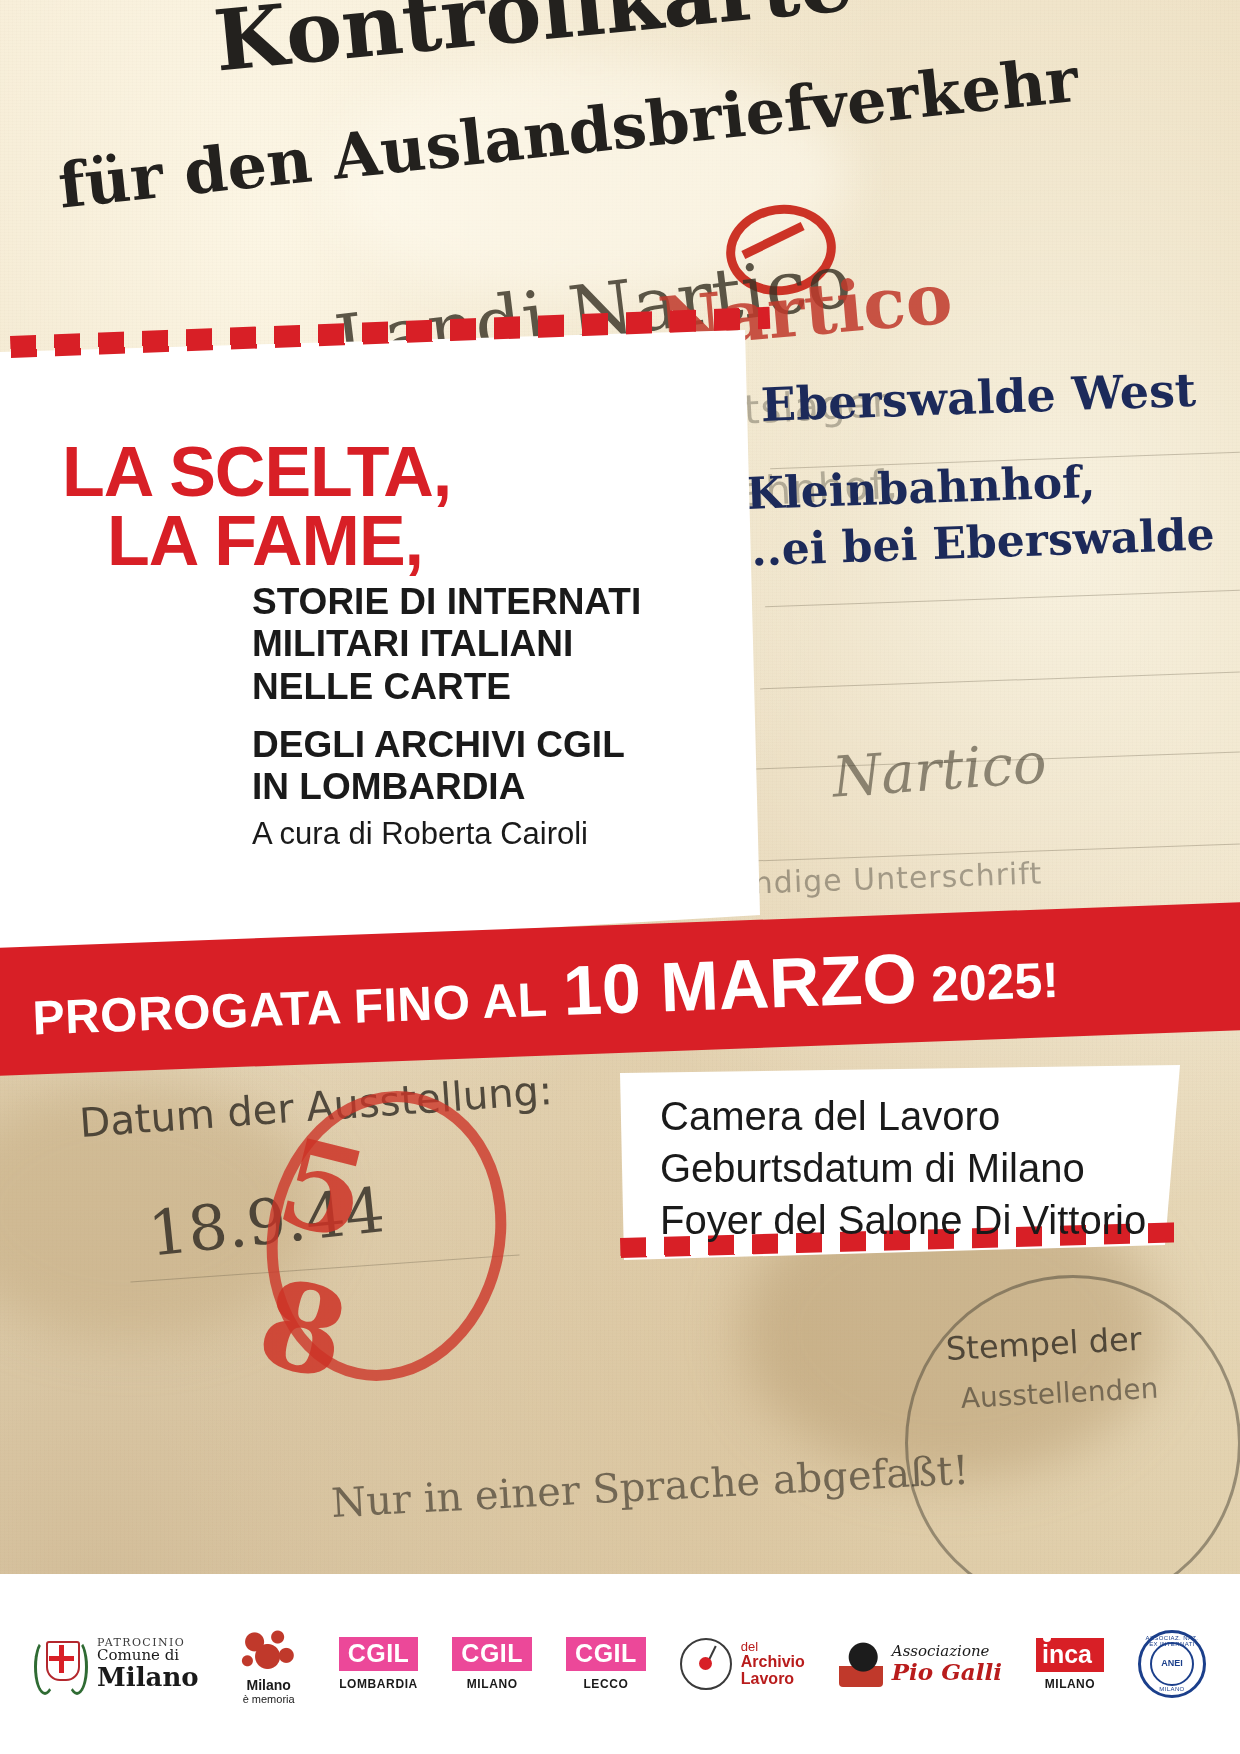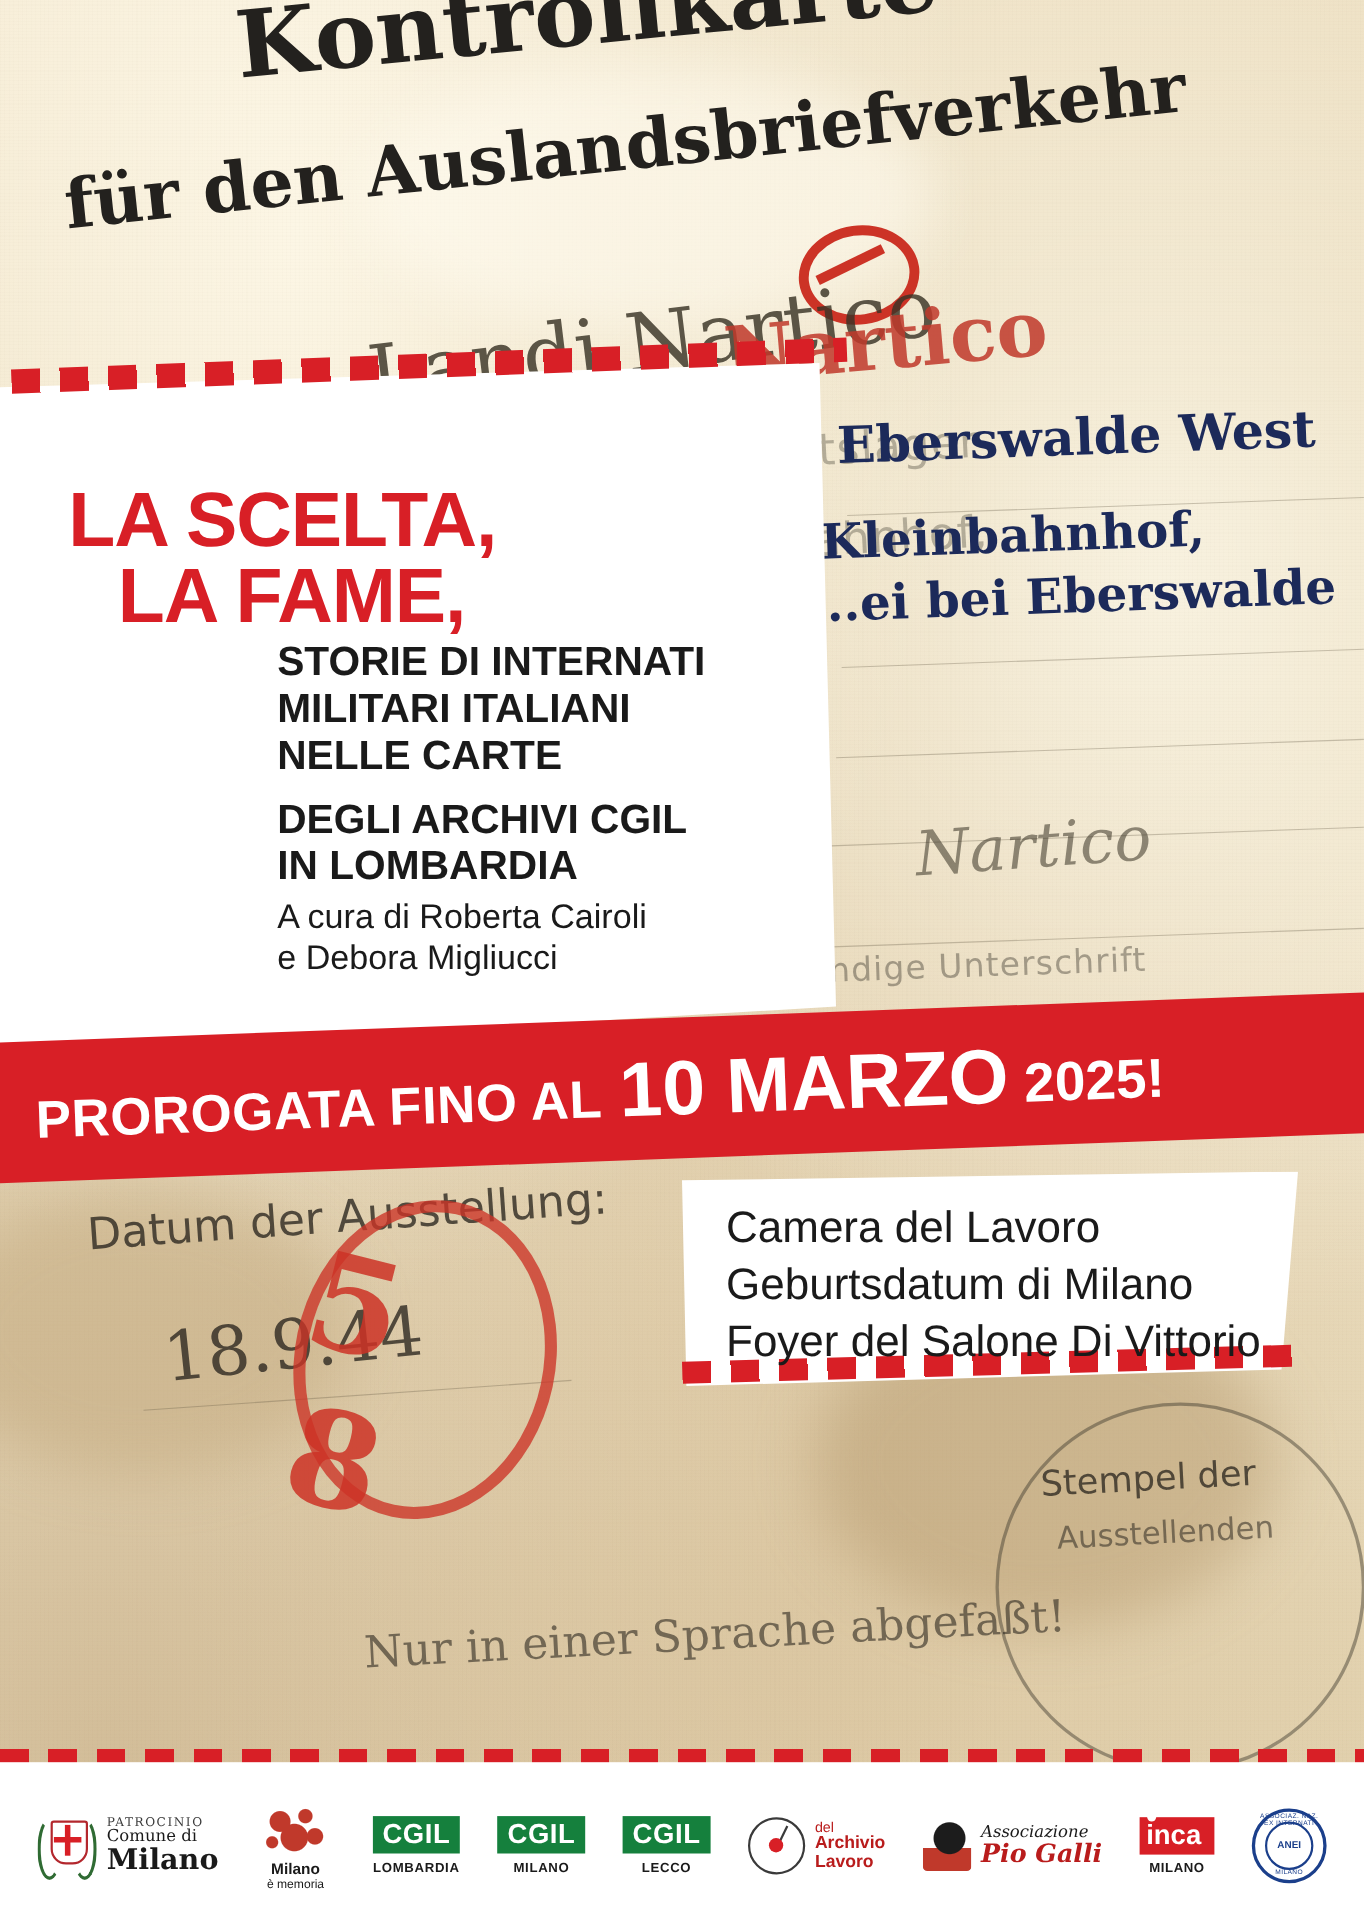--- a/index.html
+++ b/index.html
@@ -192,21 +192,21 @@
     font-size: 40px;
     line-height: 1.30;
   }
 
   
   .logo-strip {
     position: absolute;
     left: 0;
     bottom: 0;
     width: 1240px;
-    height: 152px;
+    height: 180px;
     background: #ffffff;
   }
   .logo-dash {
     position: absolute;
     left: 0;
     bottom: 150px;
     width: 1240px;
     height: 14px;
     background: repeating-linear-gradient(
       to right,
@@ -271,21 +271,21 @@
       radial-gradient(circle at 62% 26%, #c0392b 0 6px, rgba(0,0,0,0) 7px),
       radial-gradient(circle at 48% 62%, #c0392b 0 12px, rgba(0,0,0,0) 13px),
       radial-gradient(circle at 74% 60%, #c0392b 0 7px, rgba(0,0,0,0) 8px),
       radial-gradient(circle at 20% 70%, #c0392b 0 5px, rgba(0,0,0,0) 6px);
   }
   .memoria-t1 { font-size: 14px; font-weight: bold; color: #1a1a1a; }
   .memoria-t2 { font-size: 11px; color: #1a1a1a; }
 
   .cgil-box { text-align: center; }
   .cgil-red {
-    background: #15803d;
+    background: #ec4899;
     color: #ffffff;
     font-weight: bold;
     font-size: 25px;
     padding: 4px 9px 5px;
     letter-spacing: 0.5px;
     line-height: 1;
     display: block;
   }
   .cgil-sub {
     font-size: 12px;
@@ -457,21 +457,20 @@
     <div class="title">LA SCELTA,</div>
     <div class="title" style="margin-left:45px;">LA FAME,</div>
 
     <div class="subtitle">STORIE DI INTERNATI</div>
     <div class="subtitle" style="margin-top:0;">MILITARI ITALIANI</div>
     <div class="subtitle" style="margin-top:0;">NELLE CARTE</div>
     <div class="subtitle" style="margin-top:16px;">DEGLI ARCHIVI CGIL</div>
     <div class="subtitle" style="margin-top:0;">IN LOMBARDIA</div>
 
     <div class="curator">A cura di Roberta Cairoli</div>
-    <div class="curator" style="margin-top:0;">e Debora Migliucci</div>
   </div>
 
   <div class="band">
     <div class="band-inner">
       <span class="band-pre">PROROGATA FINO AL</span>
       <span class="band-date">10 MARZO</span>
       <span class="band-year">2025!</span>
     </div>
   </div>
 

